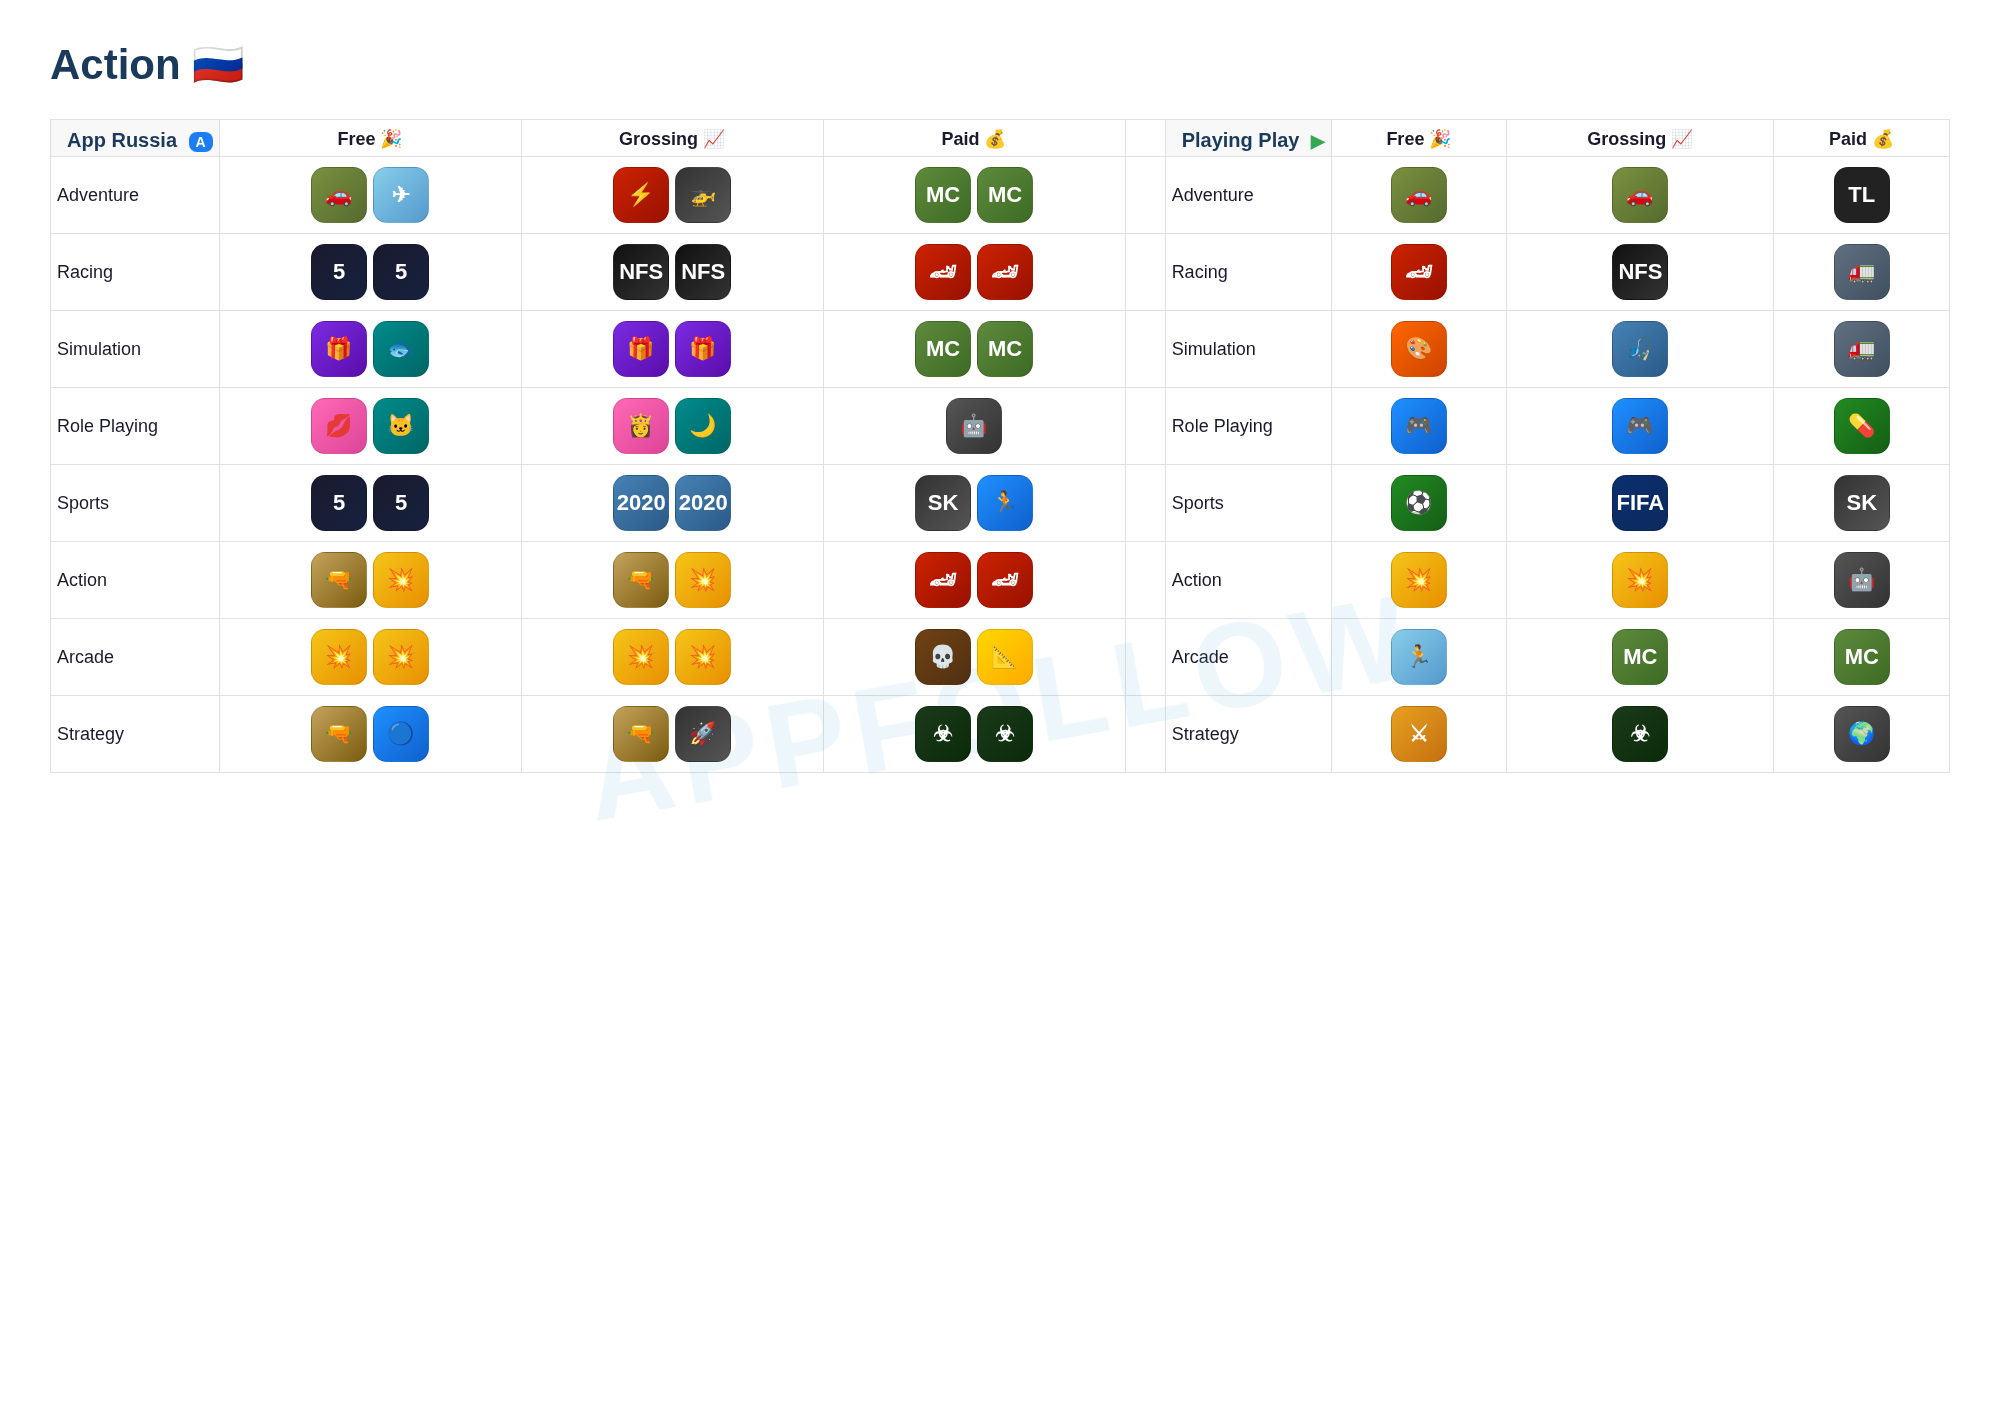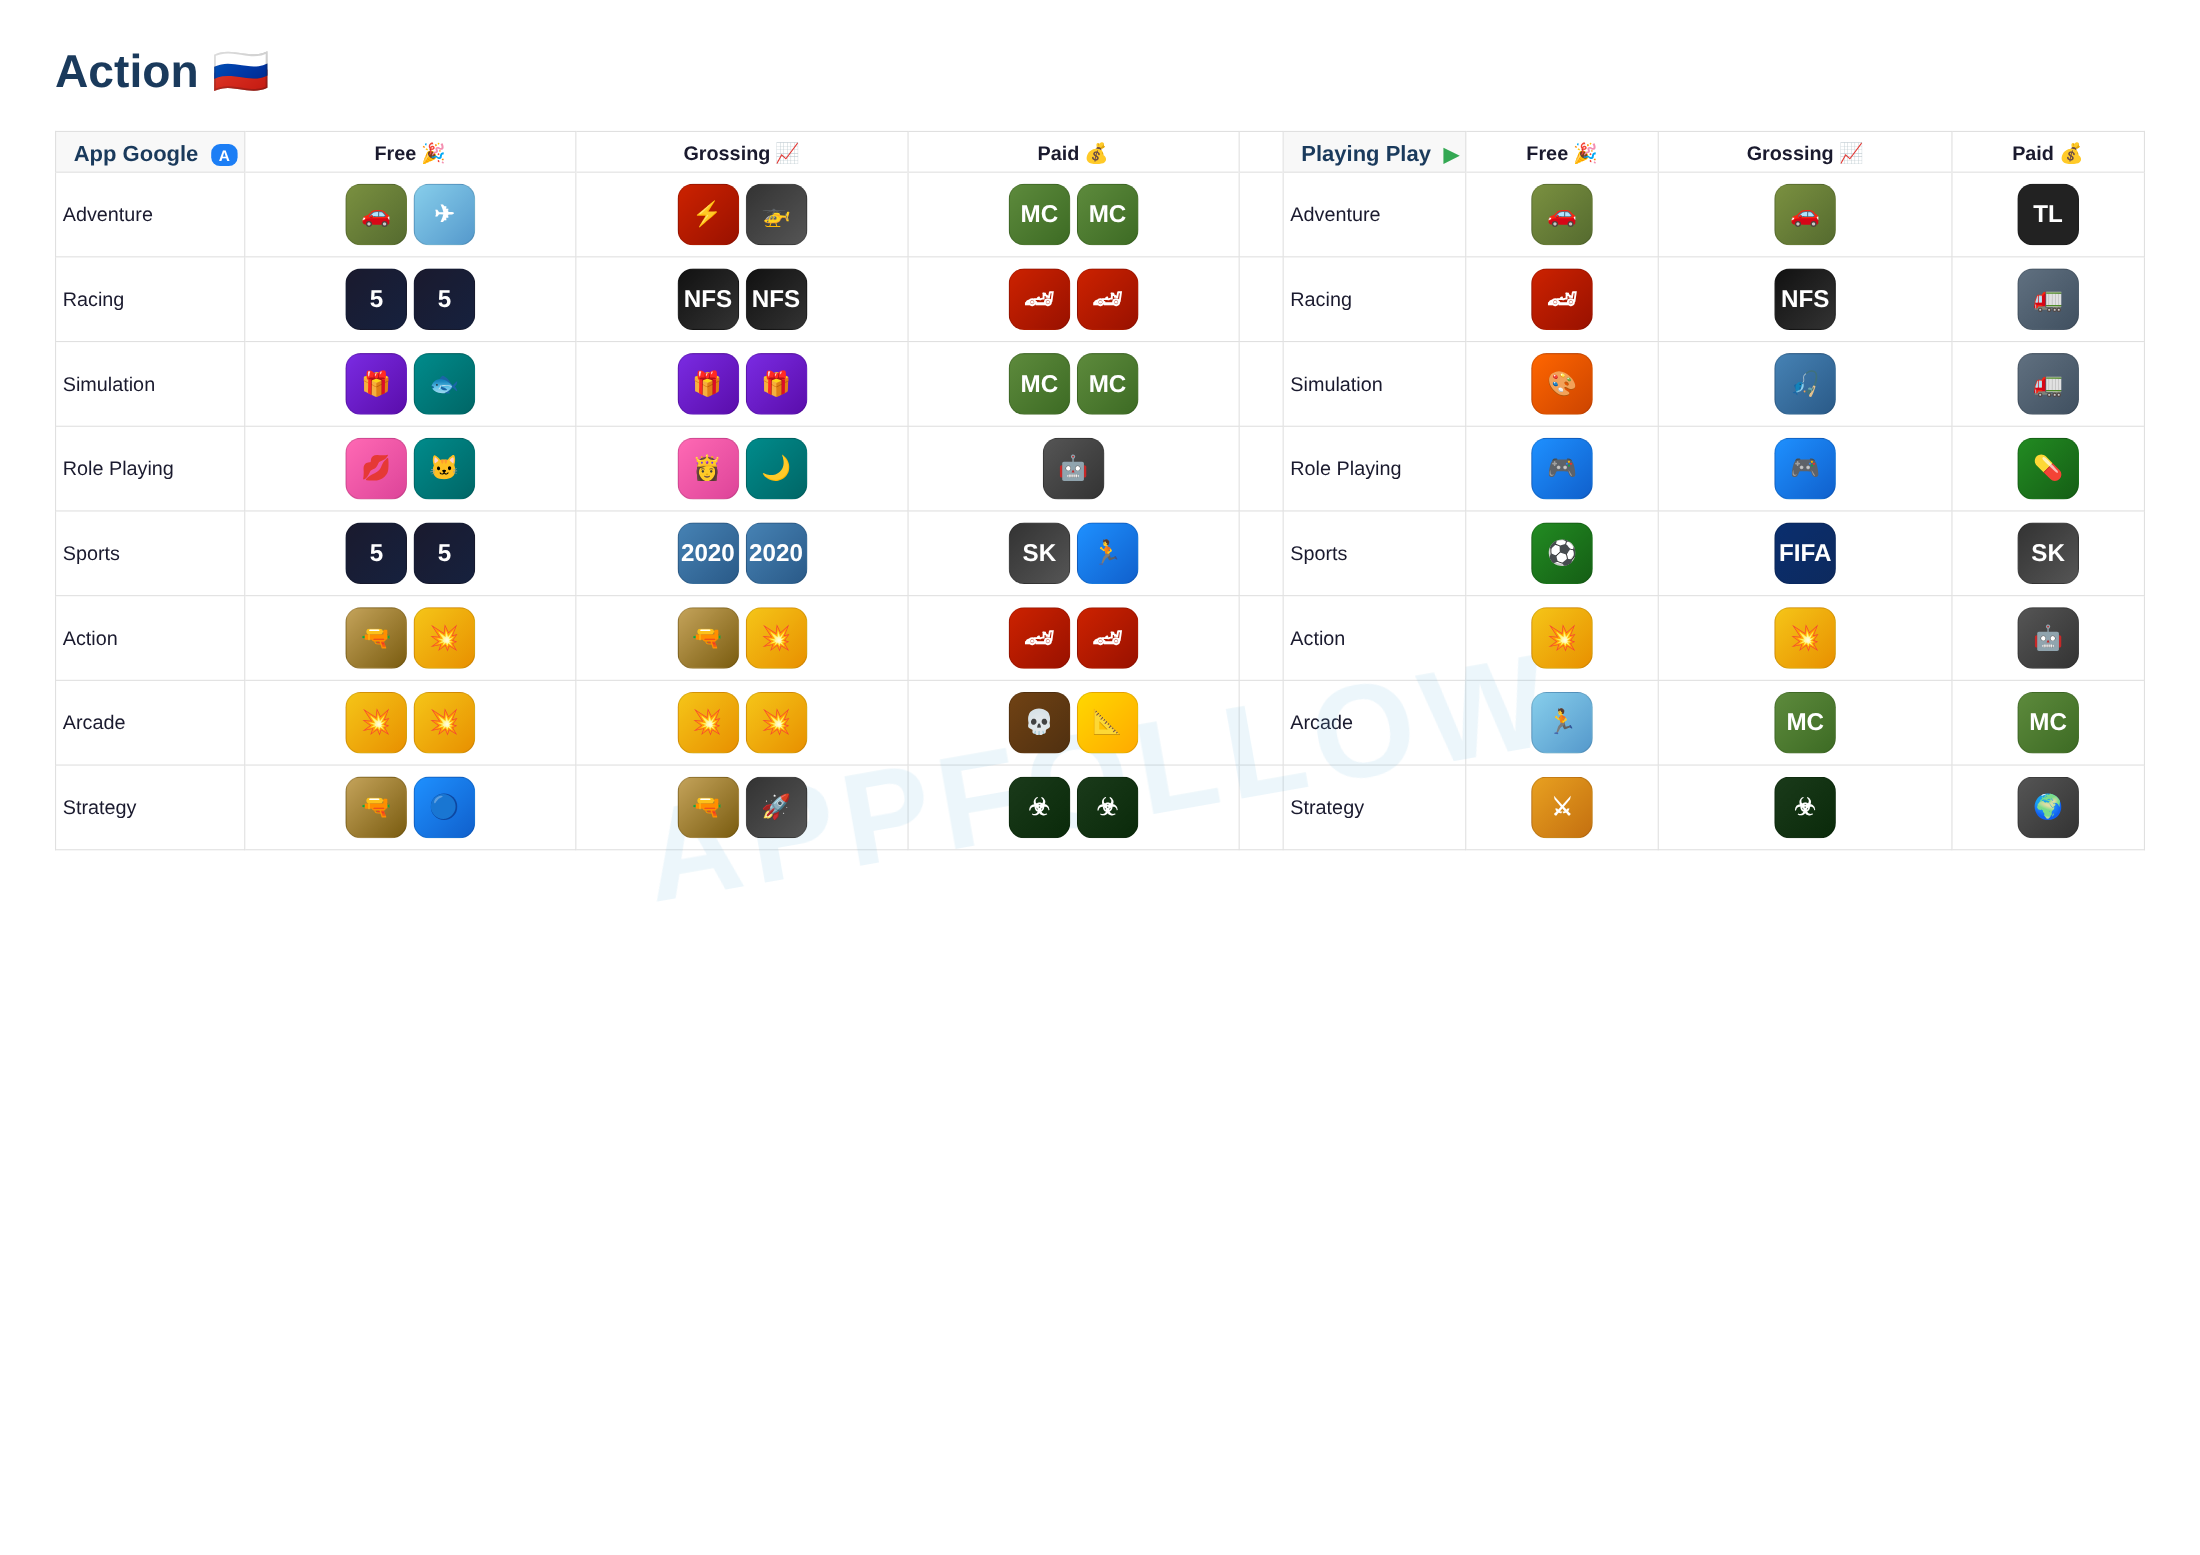--- a/index.html
+++ b/index.html
@@ -123,21 +123,21 @@
   <span>Action</span>
   <span>🇷🇺</span>
 </h1>
 
 <table class="main-table">
   <thead>
     <tr class="header-row-main">
 
       <th class="section-header" style="width:130px;">
         <div class="platform-header">
-          <span>App Google</span>
+          <span>App Russia</span>
           <span style="display:inline-block;background:#1c7ef5;color:white;border-radius:8px;padding:2px 7px;font-size:14px;margin-left:6px;">A</span>
         </div>
       </th>
       <th style="text-align:center;border-bottom:none;">
         <div class="col-header-main">Free 🎉</div>
       </th>
       <th style="text-align:center;border-bottom:none;">
         <div class="col-header-main">Grossing 📈</div>
       </th>
       <th style="text-align:center;border-bottom:none;">

